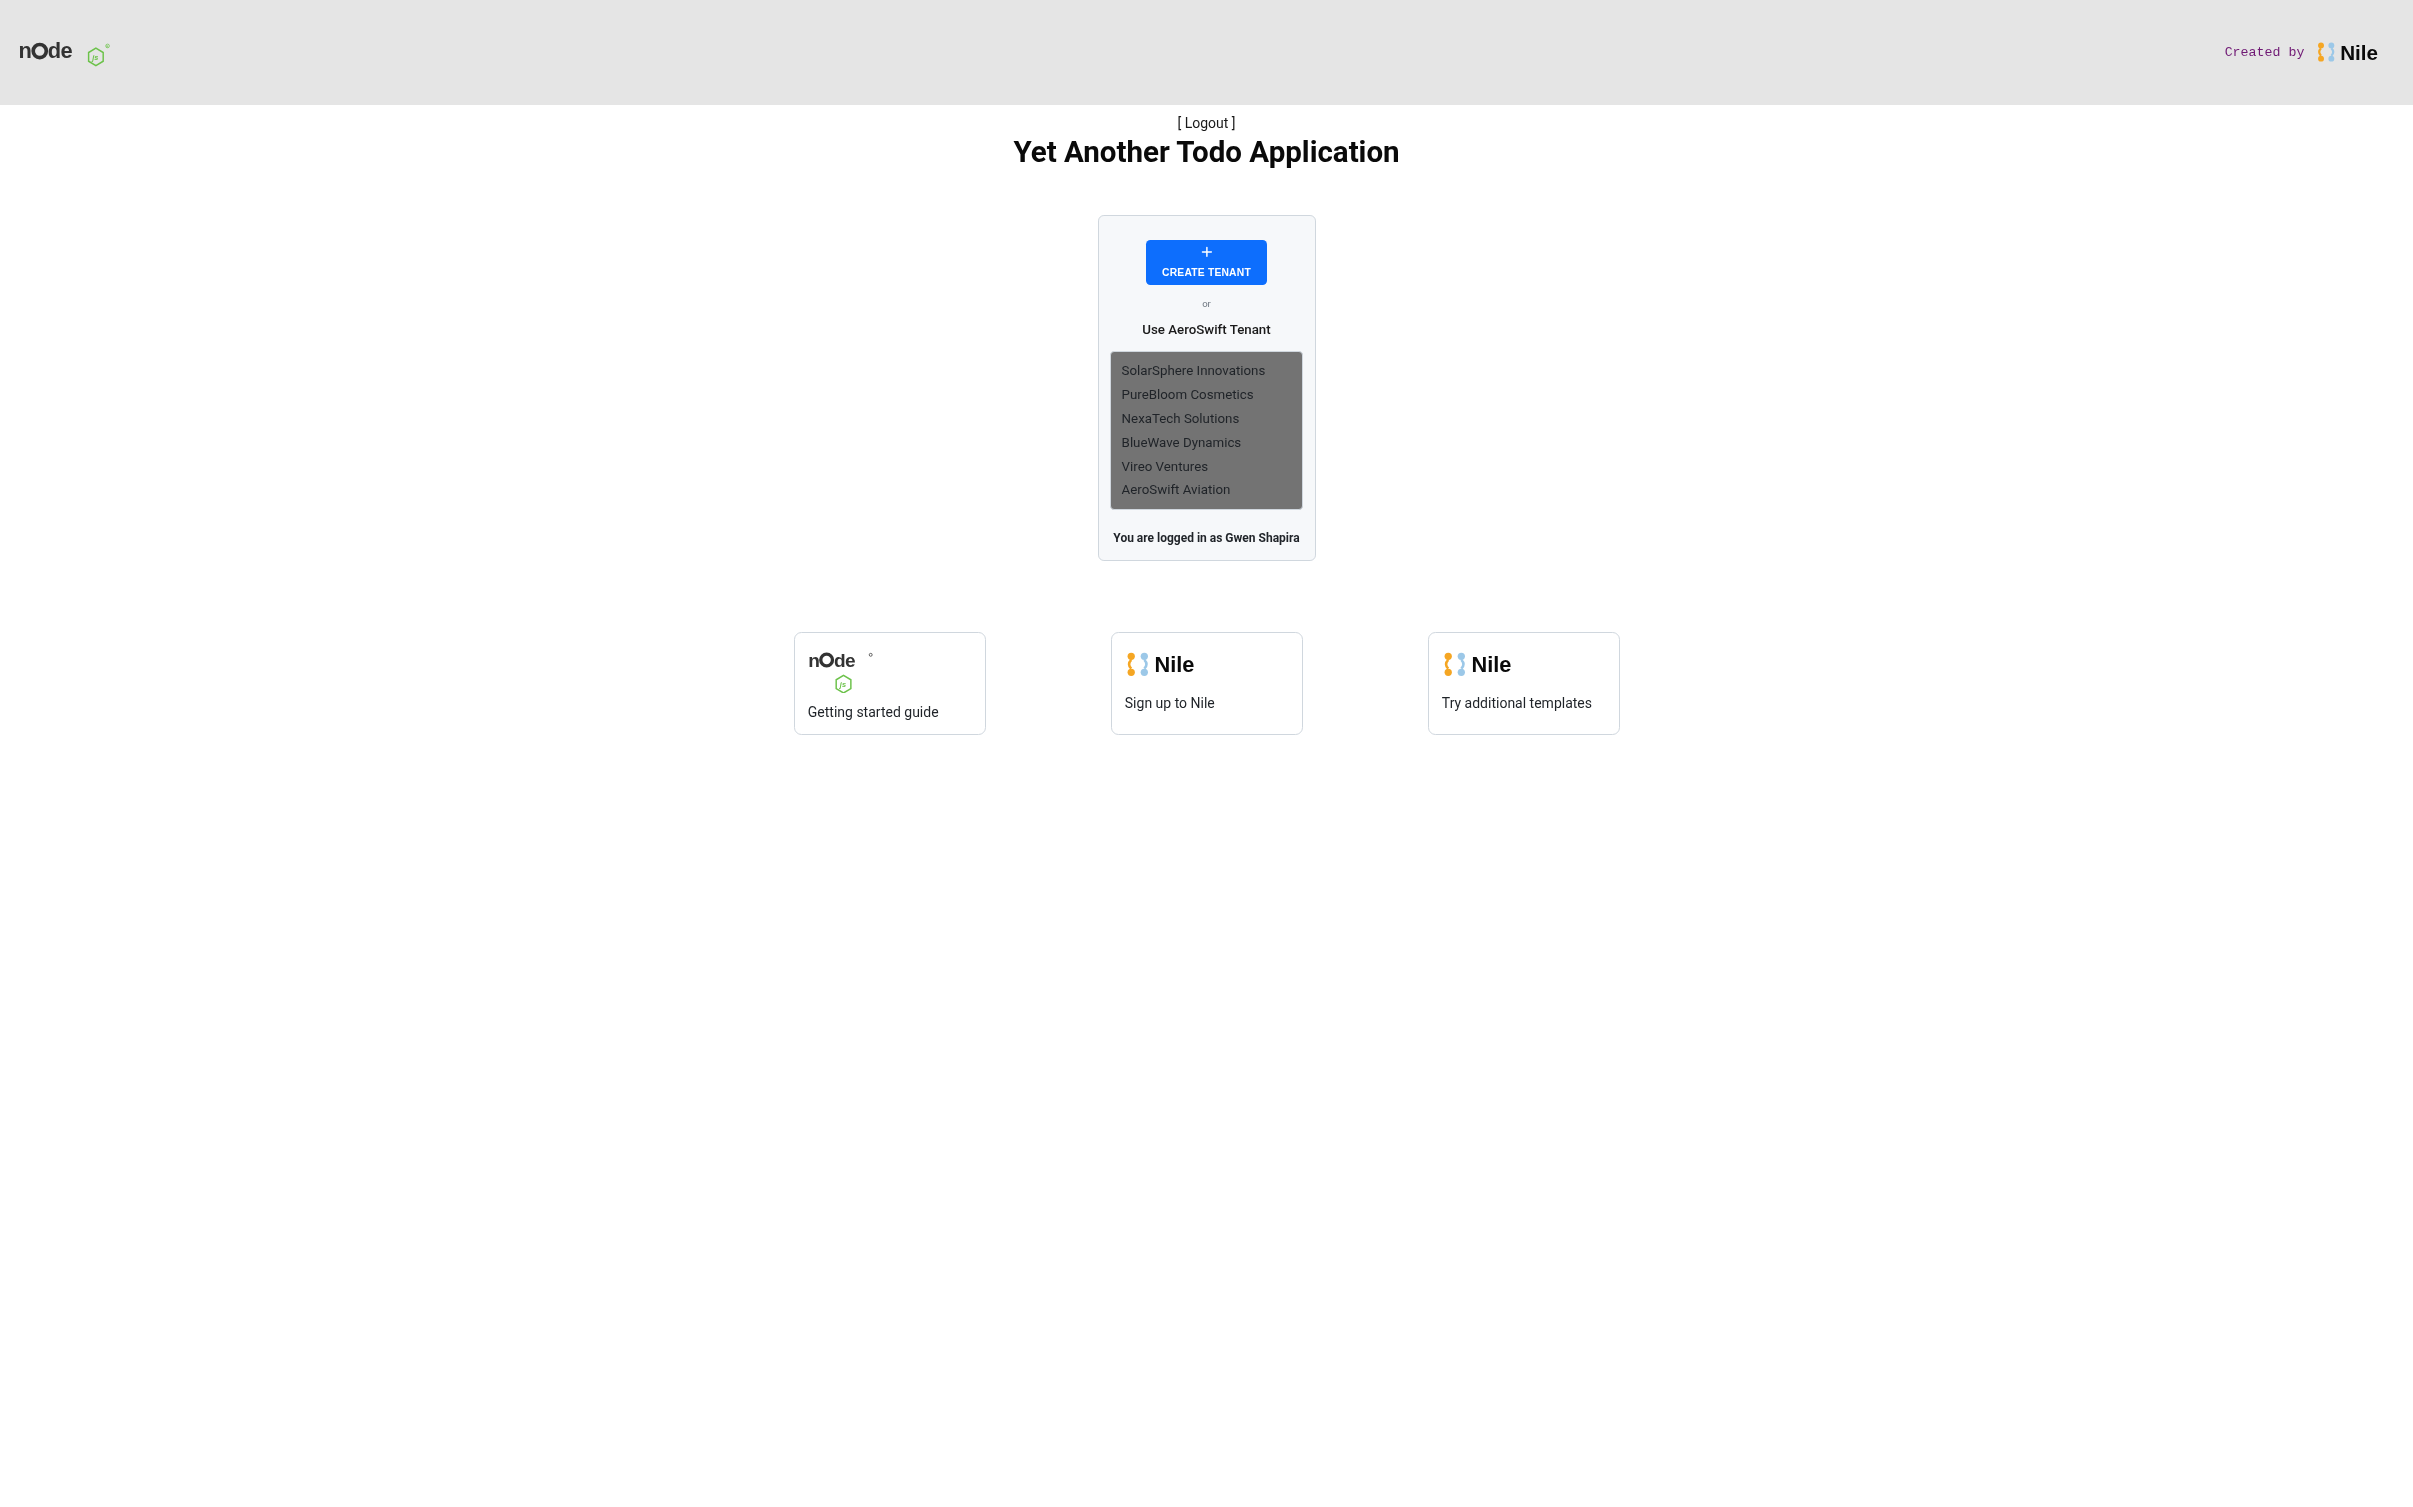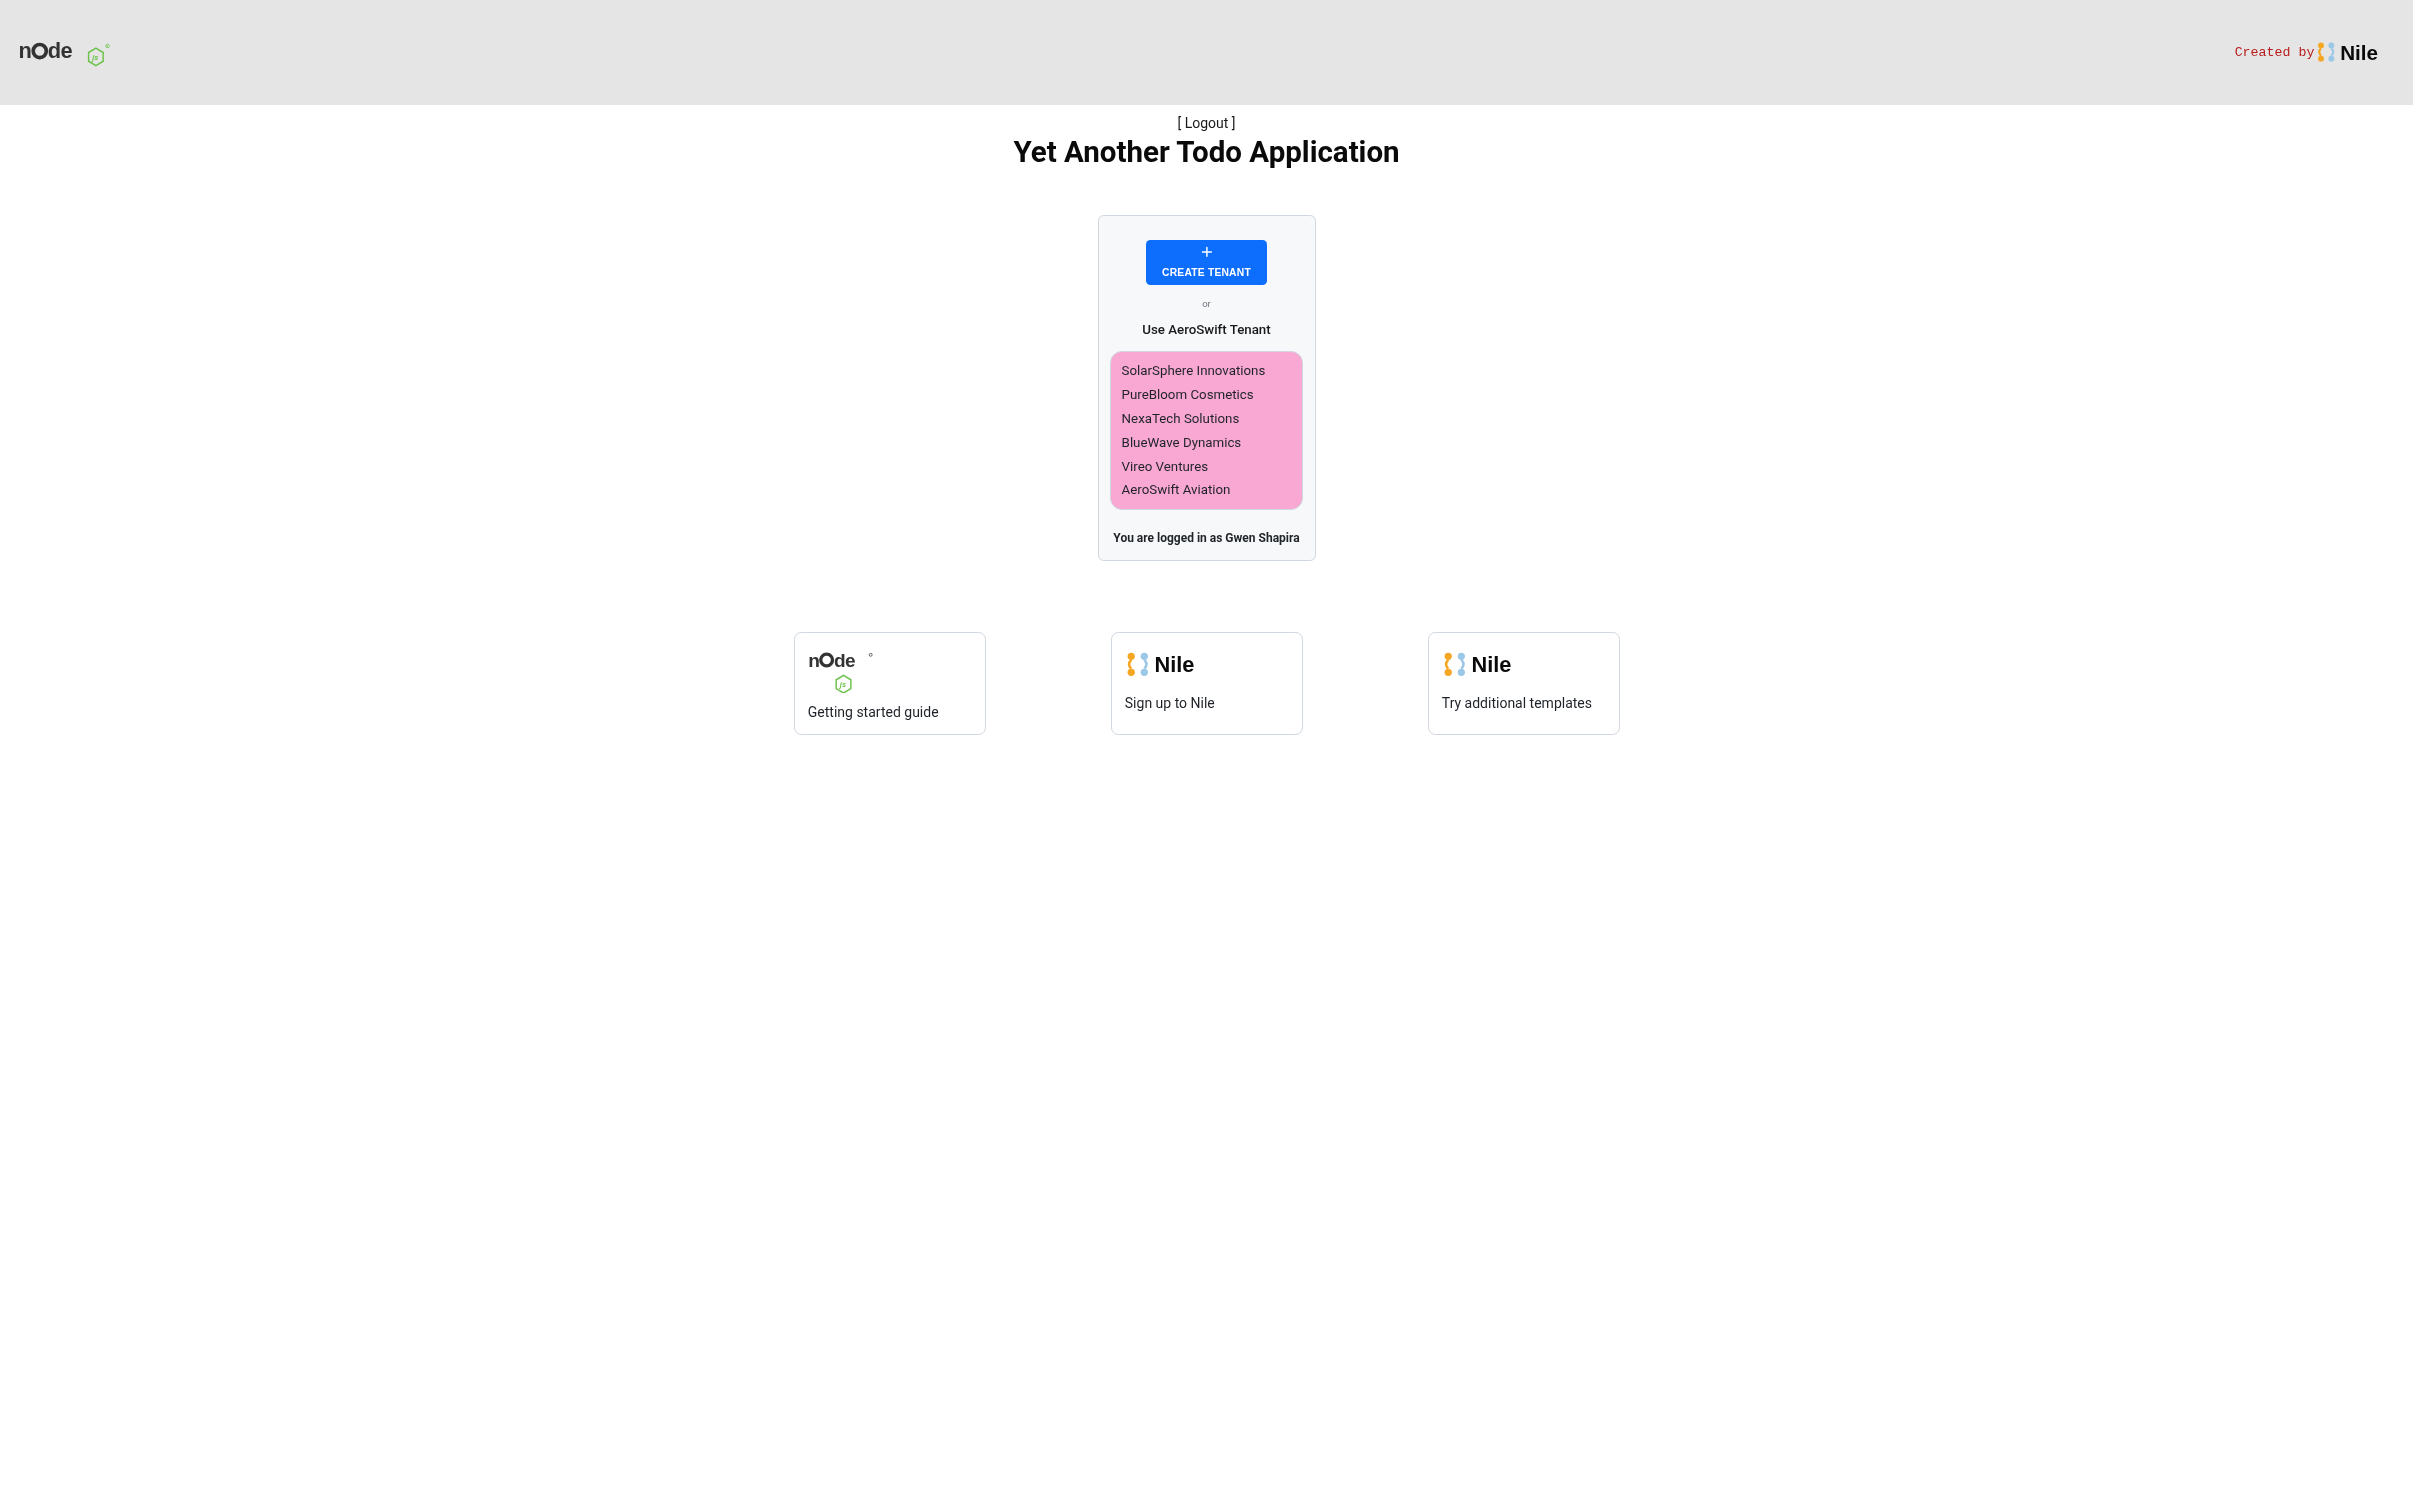--- a/index.html
+++ b/index.html
@@ -20,24 +20,24 @@
       justify-content: space-between;
       height: 105px;
     }
     .node-logo {
       display: flex;
       align-items: center;
     }
     .created-by {
       display: flex;
       align-items: center;
-      gap: 1px;
+      gap: 11px;
       font-family: 'Courier New', monospace;
       font-size: 13.3px;
-      color: #b91c1c;
+      color: #701a75;
       margin-right: 5.9px;
     }
     .nile-logo {
       display: flex;
       align-items: center;
       gap: 5.9px;
     }
     .logout-row {
       display: flex;
       justify-content: center;
@@ -108,22 +108,22 @@
       padding: 13.3px 11.8px 14.8px 11.8px;
       text-align: center;
     }
     .existing-heading {
       font-size: 13.3px;
       font-weight: 500;
       margin-bottom: 13.3px;
     }
     .tenant-list {
       border: 0.7px solid #d0d7de;
-      border-radius: 12px;
-      background: #f9a8d4;
+      border-radius: 4px;
+      background: #737373;
       text-align: left;
       padding: 7.4px 0;
     }
     .tenant-item {
       padding: 4.4px 10.3px;
       font-size: 13.3px;
       cursor: pointer;
       color: #1f2328;
     }
     .logged-in-text {

